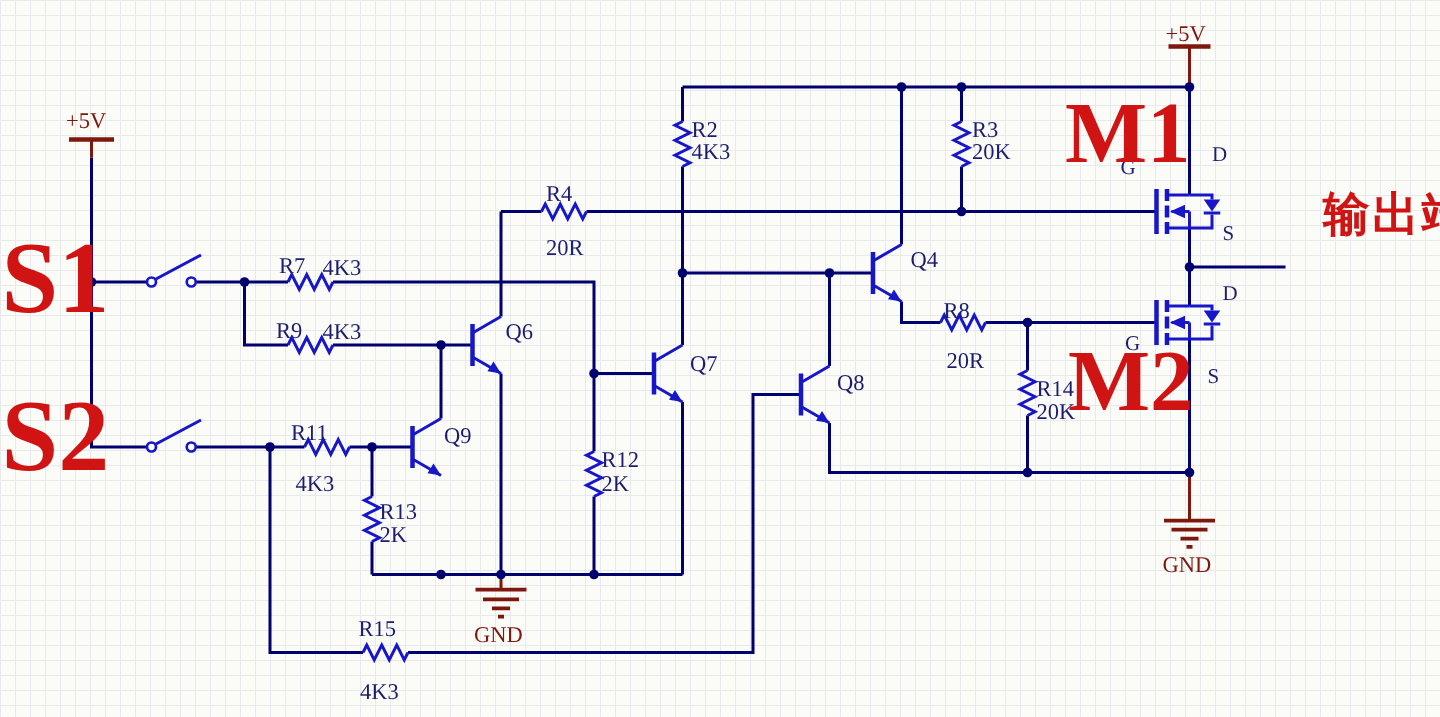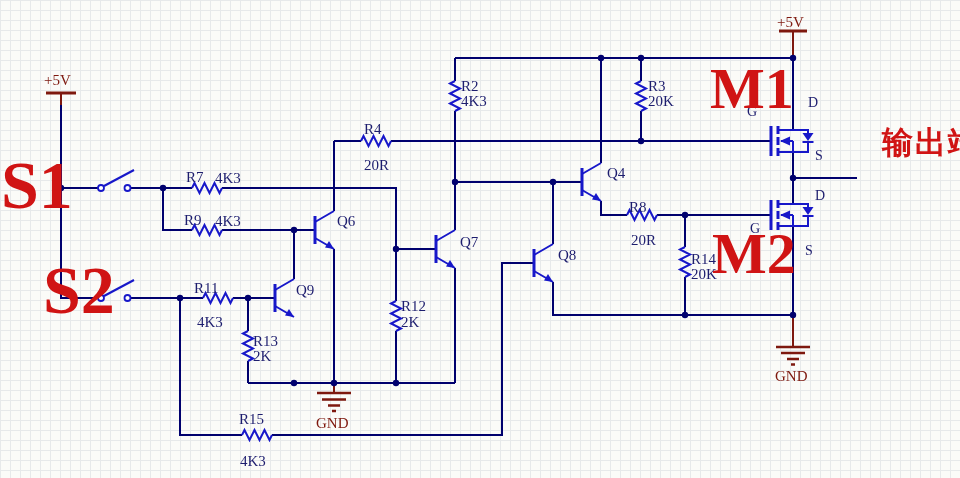--- a/index.html
+++ b/index.html
@@ -25,21 +25,21 @@
   .gndbar{stroke:var(--power,#7e180e);stroke-width:2.5;fill:none;}
   .swc{fill:#ffffff;stroke:var(--symbol,#1717c9);stroke-width:1.8;}
   .lbl{font:15px "Liberation Serif","DejaVu Serif",serif;fill:var(--text,#1d1d6e);}
   .pin{font:14px "Liberation Serif","DejaVu Serif",serif;fill:var(--text,#1d1d6e);}
   .pwrlbl{font:15px "Liberation Serif","DejaVu Serif",serif;fill:var(--power,#7e180e);}
   .net{position:absolute;color:var(--net_label,#d01414);font-weight:bold;line-height:1;white-space:nowrap;}
   .net.big{font-size:68px;}
   .net.comp{font-size:58px;}
   .net.out{font-size:31px;letter-spacing:2px;}
   .s1{left:1px;top:151px;}
-  .s2{left:1px;top:256px;padding-left:42px;}
+  .s2{left:1px;top:256px;}
   .m1{left:710px;top:60px;}
   .m2{left:712px;top:225px;}
   .outlbl{left:882px;top:127px;}
 </style>
 </head>
 <body>
 
 <div class="stage">
 <svg width="960" height="478" viewBox="0 0 960 478">
 

